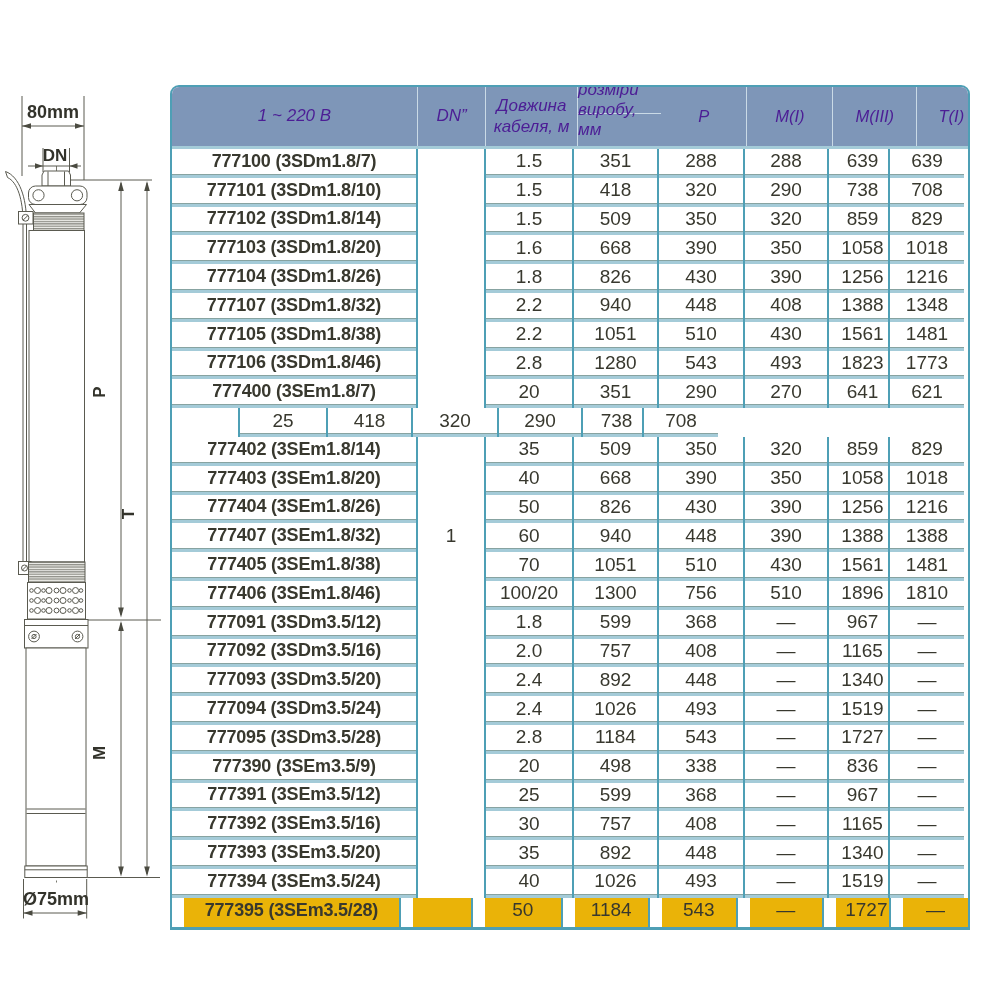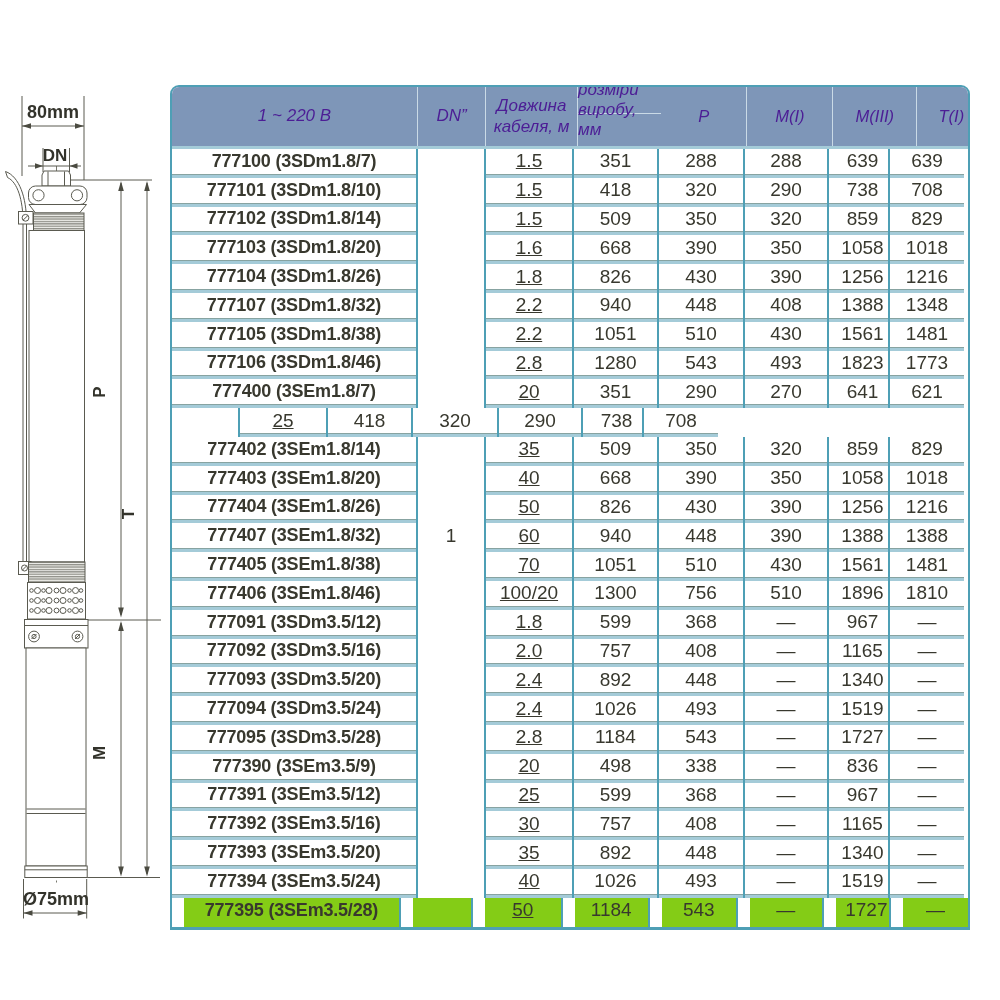--- a/index.html
+++ b/index.html
@@ -38,22 +38,22 @@
   .tbody{ background:#fff; }
   .row{ display:flex; height:28.8px;border-radius:13px; }
   .cell{ display:flex; align-items:center; justify-content:center;
     font-size:19px; color:var(--txt); padding-bottom:4px;
     border-right:2px solid var(--teal);
     background:linear-gradient(#ffffff calc(100% - 4px),
                var(--band-dark) calc(100% - 4px) calc(100% - 3px),
                var(--band) calc(100% - 3px)); }
   .cell.code{ font-size:18px; font-weight:700; letter-spacing:-0.2px; }
   .cell.dn{ background:#ffffff; font-size:19px; }
-  .row:last-child .cell{ background:#84cc16;margin-left:12px; }
-  .w-code{ width:246px; } .w-dn{ width:68px; } .w-cable{ width:88px;text-decoration:underline; }
+  .row:last-child .cell{ background:#eab308;margin-left:12px; }
+  .w-code{ width:246px; } .w-dn{ width:68px; } .w-cable{ width:88px; }
   .w-p{ width:85px; } .w-m1{ width:86px; } .w-m3{ width:84px; }
   .w-t1{ width:61px;padding-left:8px; } .w-t3{ width:74px; border-right:none; }
 </style>
 </head>
 <body>
 
 <div id="canvas">
 
   <svg id="pump-svg" width="170" height="1000" viewBox="0 0 170 1000">
     <defs>

